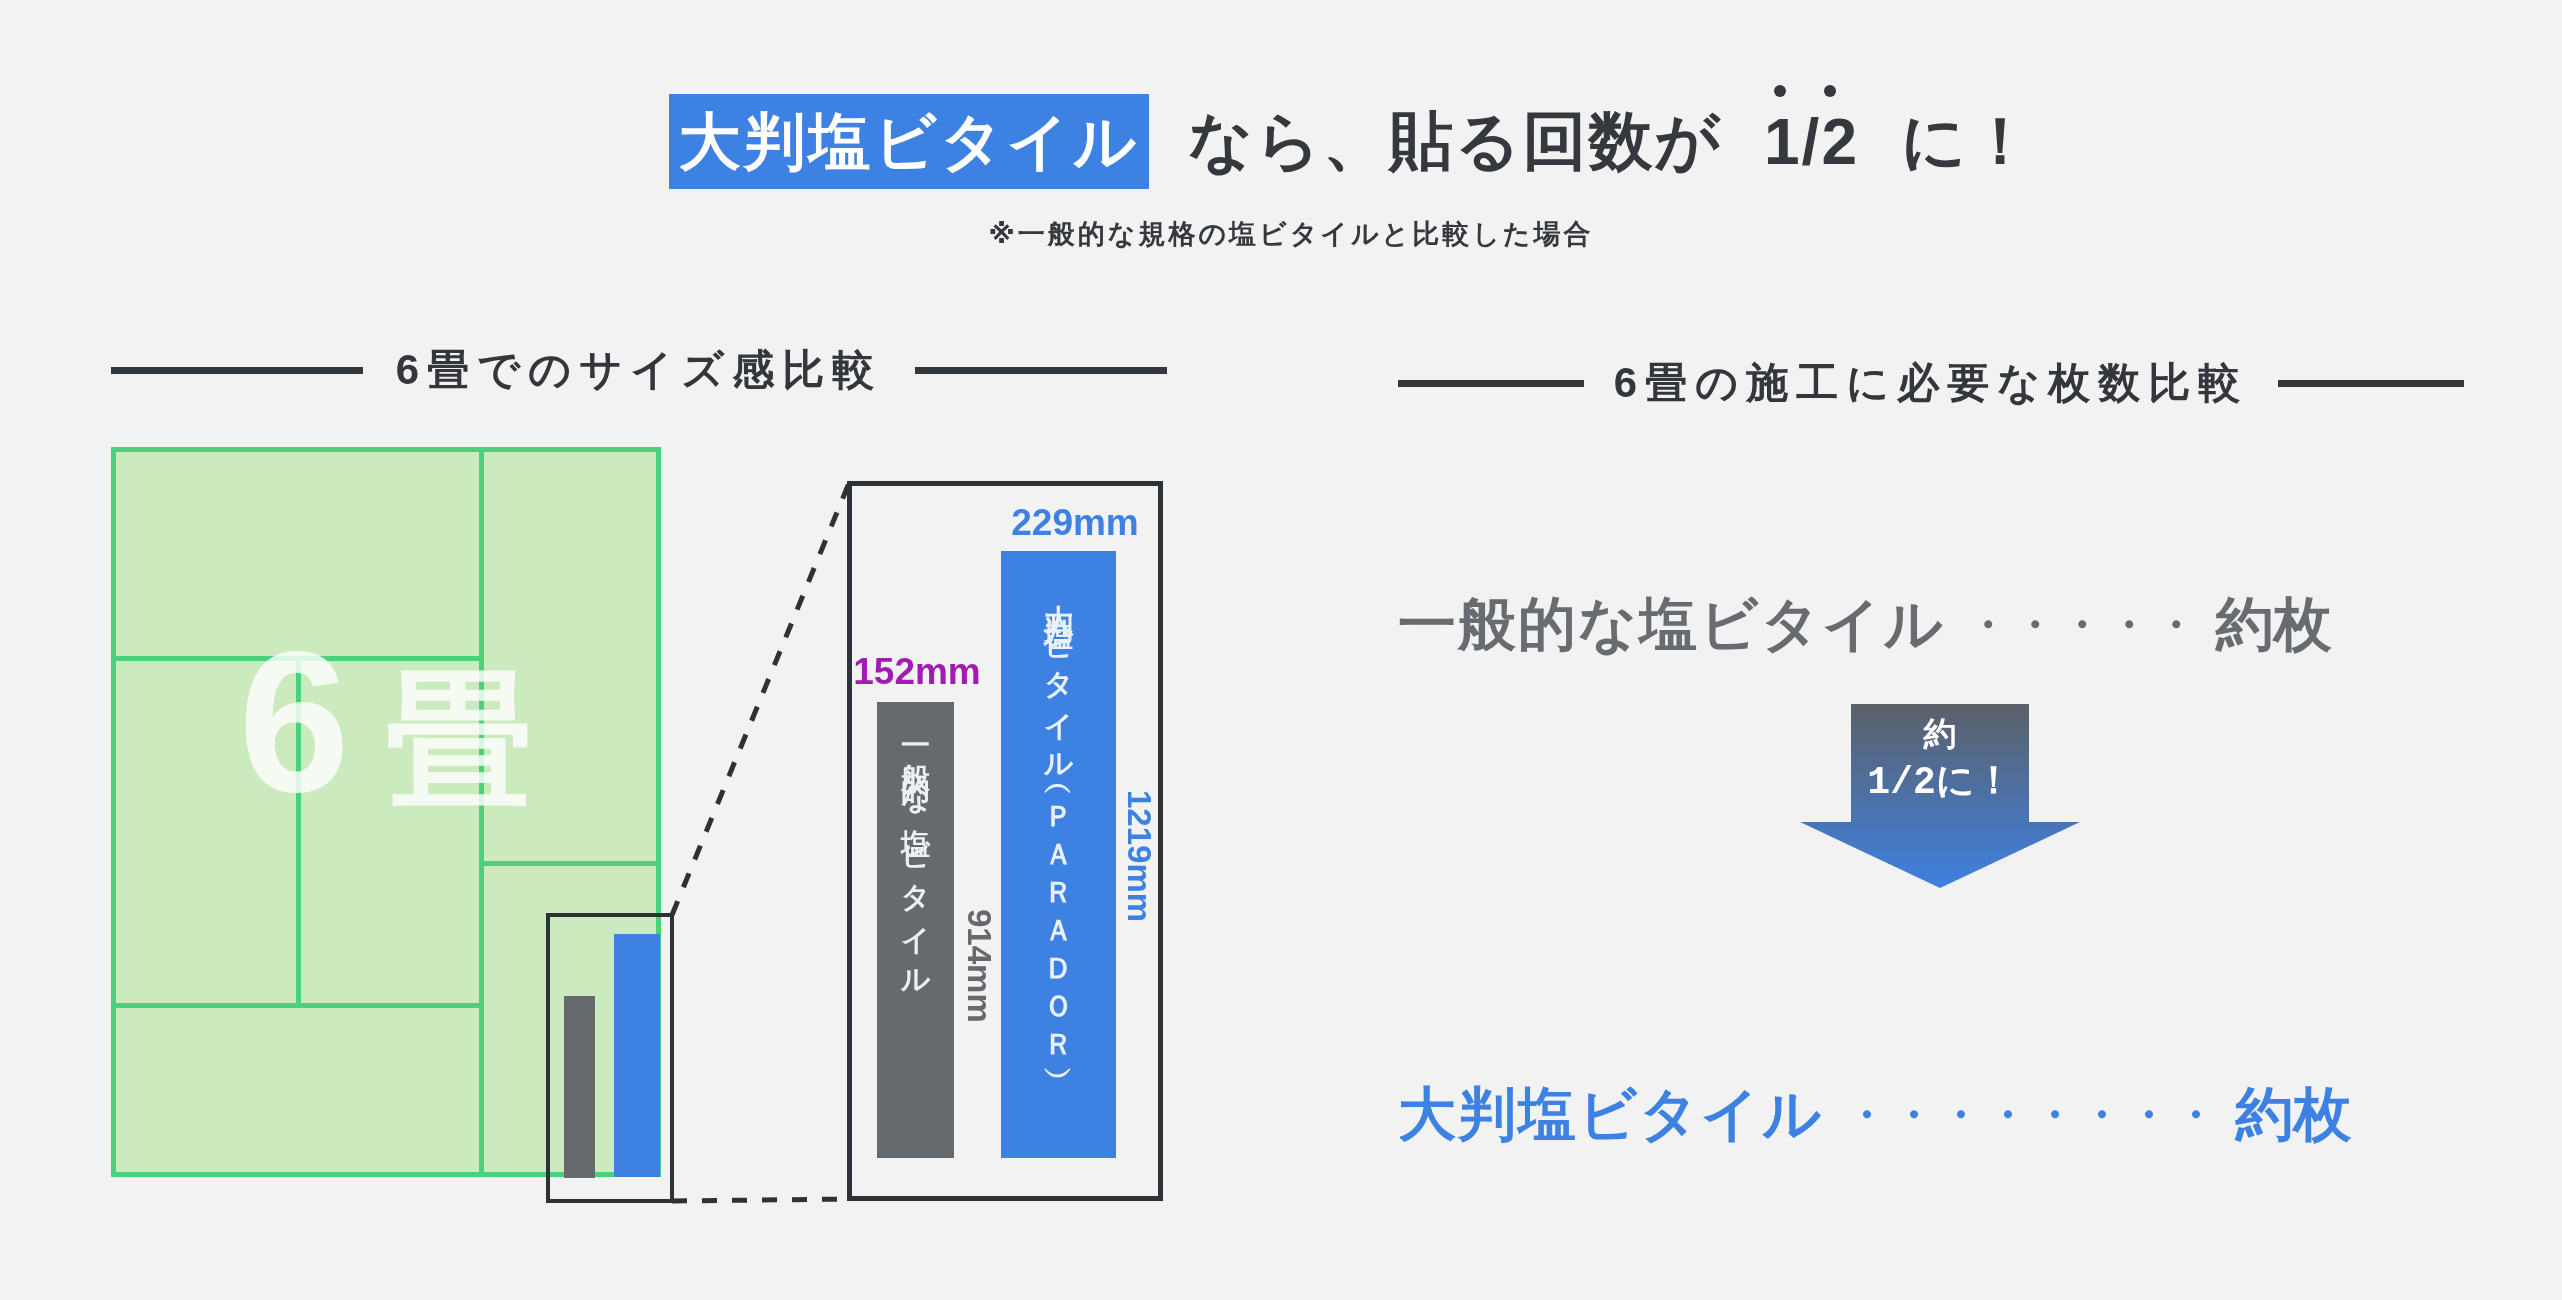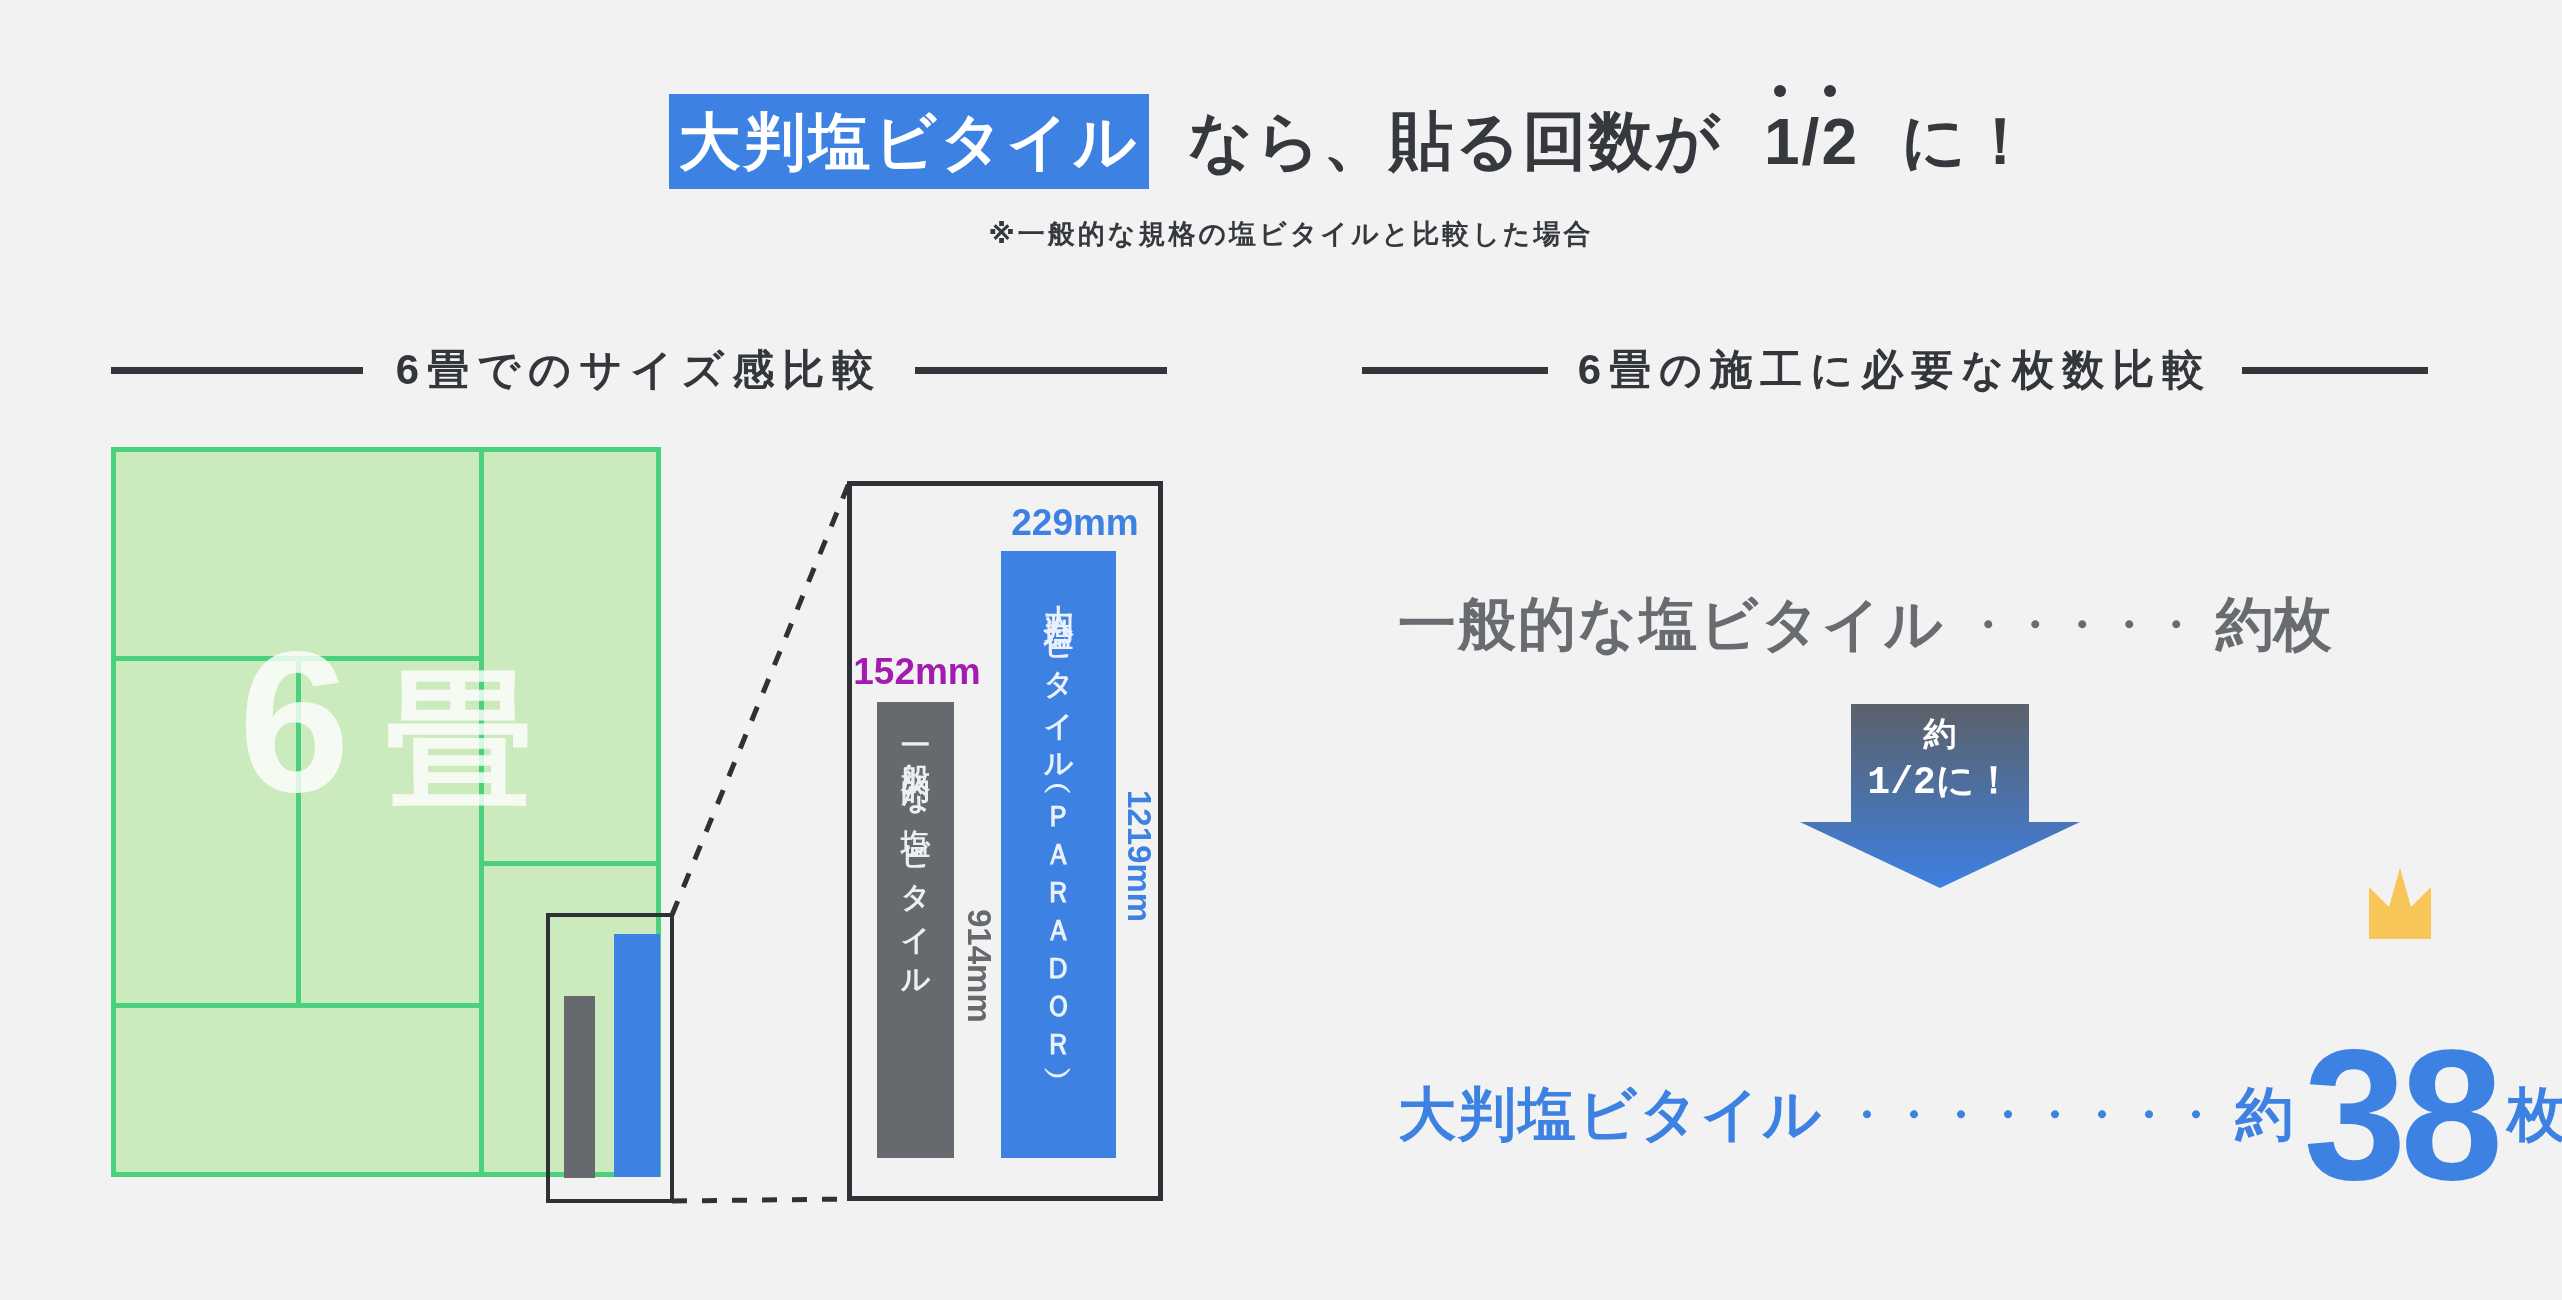--- a/index.html
+++ b/index.html
@@ -17,21 +17,21 @@
   .frac i.d1{left:14%;}
   .frac i.d2{left:62%;}
   .note{position:absolute;left:641px;top:216px;width:1300px;text-align:center;
         font-size:27px;font-weight:bold;color:#35383d;letter-spacing:3px;}
 
   
   .sec{position:absolute;top:342px;display:flex;align-items:center;gap:30px;
        color:#33363b;font-weight:bold;font-size:42px;letter-spacing:8px;white-space:nowrap;}
   .sec .rule{height:7px;background:#33363b;flex:1;}
   .sec.left{left:111px;width:1056px;gap:33px;}
-  .sec.right{left:1362px;width:1066px;}
+  .sec.right{left:1398px;width:1066px;margin-top:13px;}
 
   
   .tatami{position:absolute;left:111px;top:447px;width:550px;height:730px;
           background:#cbeabd;border:5px solid #4bd07c;box-sizing:border-box;z-index:1;}
   .tline{position:absolute;background:#4bd07c;}
   .tl-v1{left:363px;top:0;width:5px;height:720px;}
   .tl-h1{left:0;top:204px;width:368px;height:5px;}
   .tl-h2{left:0;top:551px;width:368px;height:5px;}
   .tl-v2{left:180px;top:204px;width:5px;height:352px;}
   .tl-h3{left:363px;top:409px;width:177px;height:5px;}
@@ -165,22 +165,16 @@
   </svg>
   <div class="arrow-text">
     <div class="l1">約</div>
     <div class="l2">1/2に！</div>
   </div>
 
   <div class="count-row row2">
     <span class="row-label">大判塩ビタイル</span>
     <span class="dots">・・・・・・・・</span>
     <span class="approx">約</span>
-    <span class="count-wrap">
-      <svg class="crown" width="72" height="80" viewBox="0 0 72 80">
-        <polygon points="5,76 5,24 25,44 36,5 47,44 67,24 67,76" fill="#f7c558"></polygon>
-      </svg>
-      <span class="count">38</span>
-    </span>
     <span class="unit">枚</span>
   </div>
 
 </div>
 
 </body></html>

